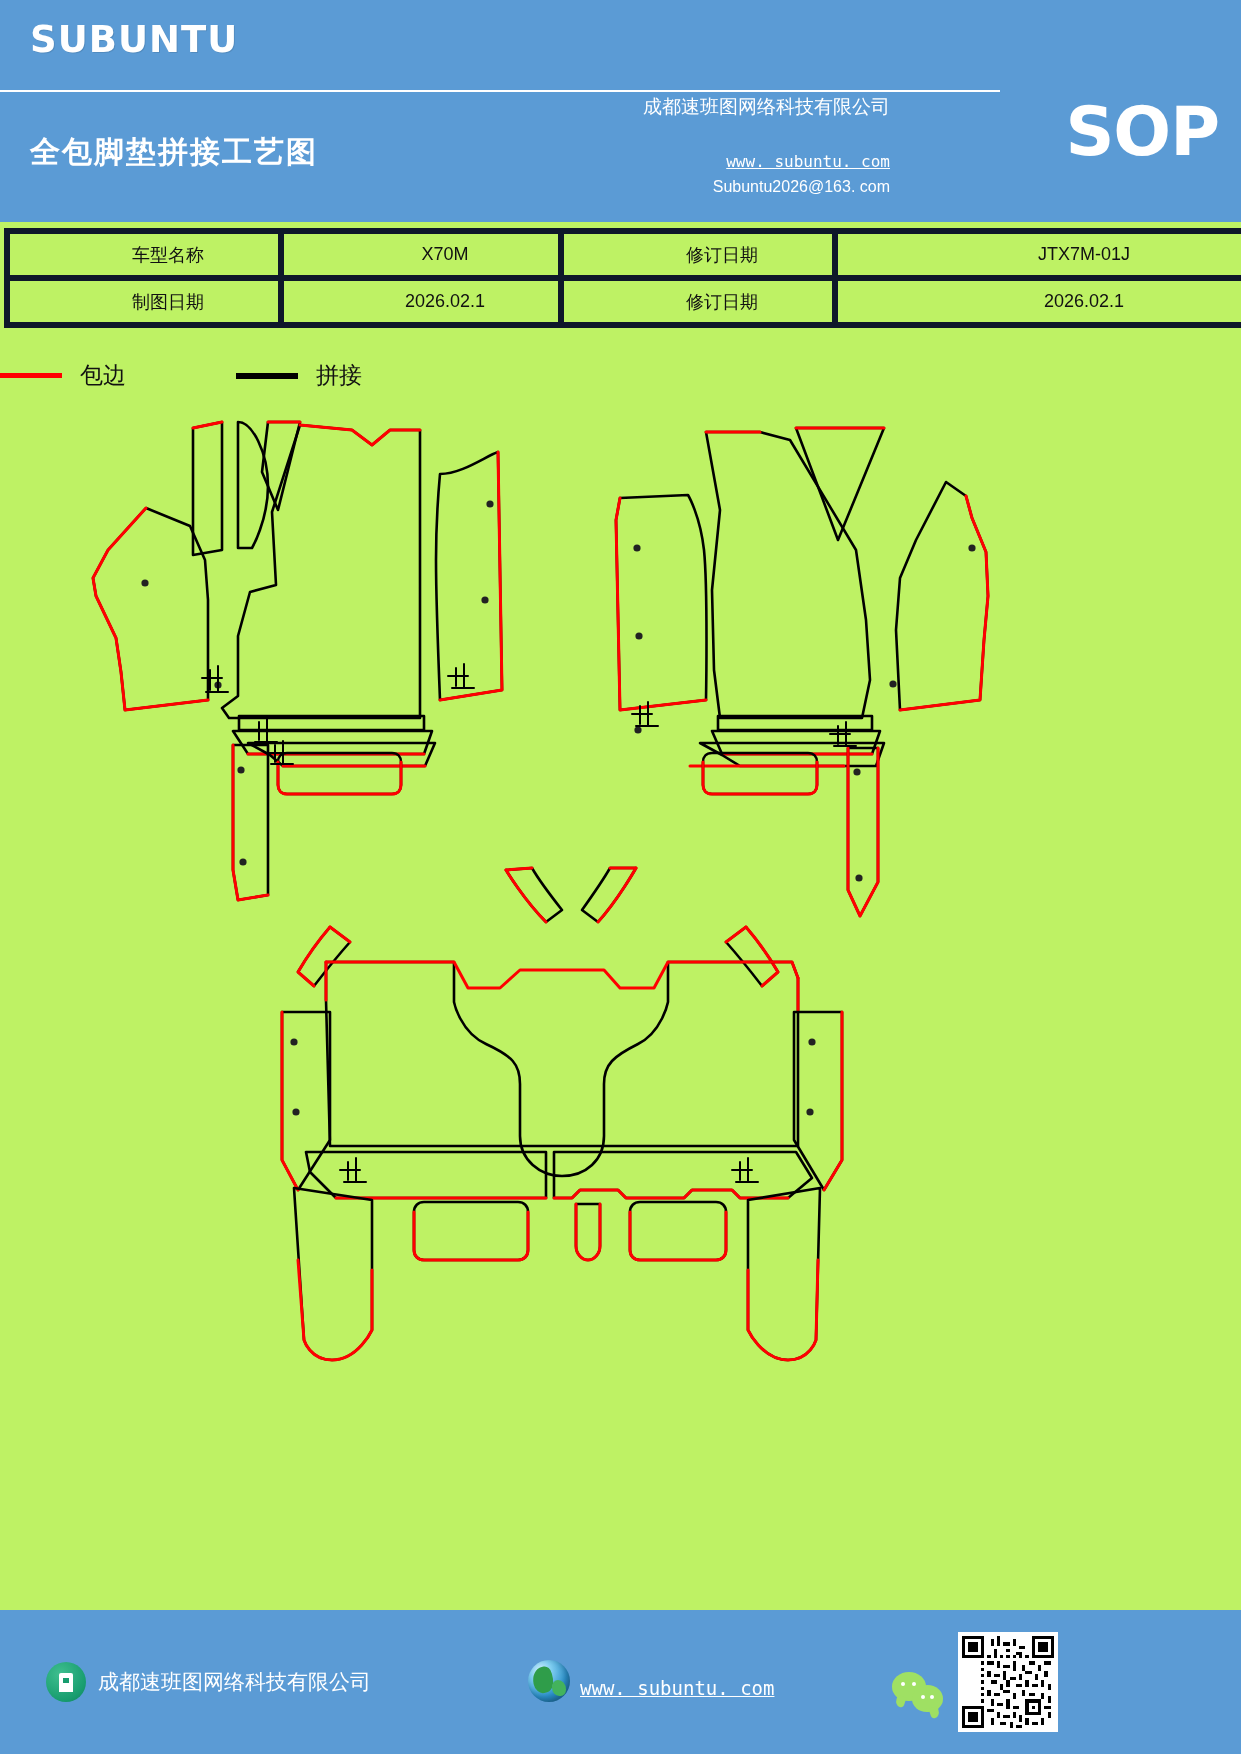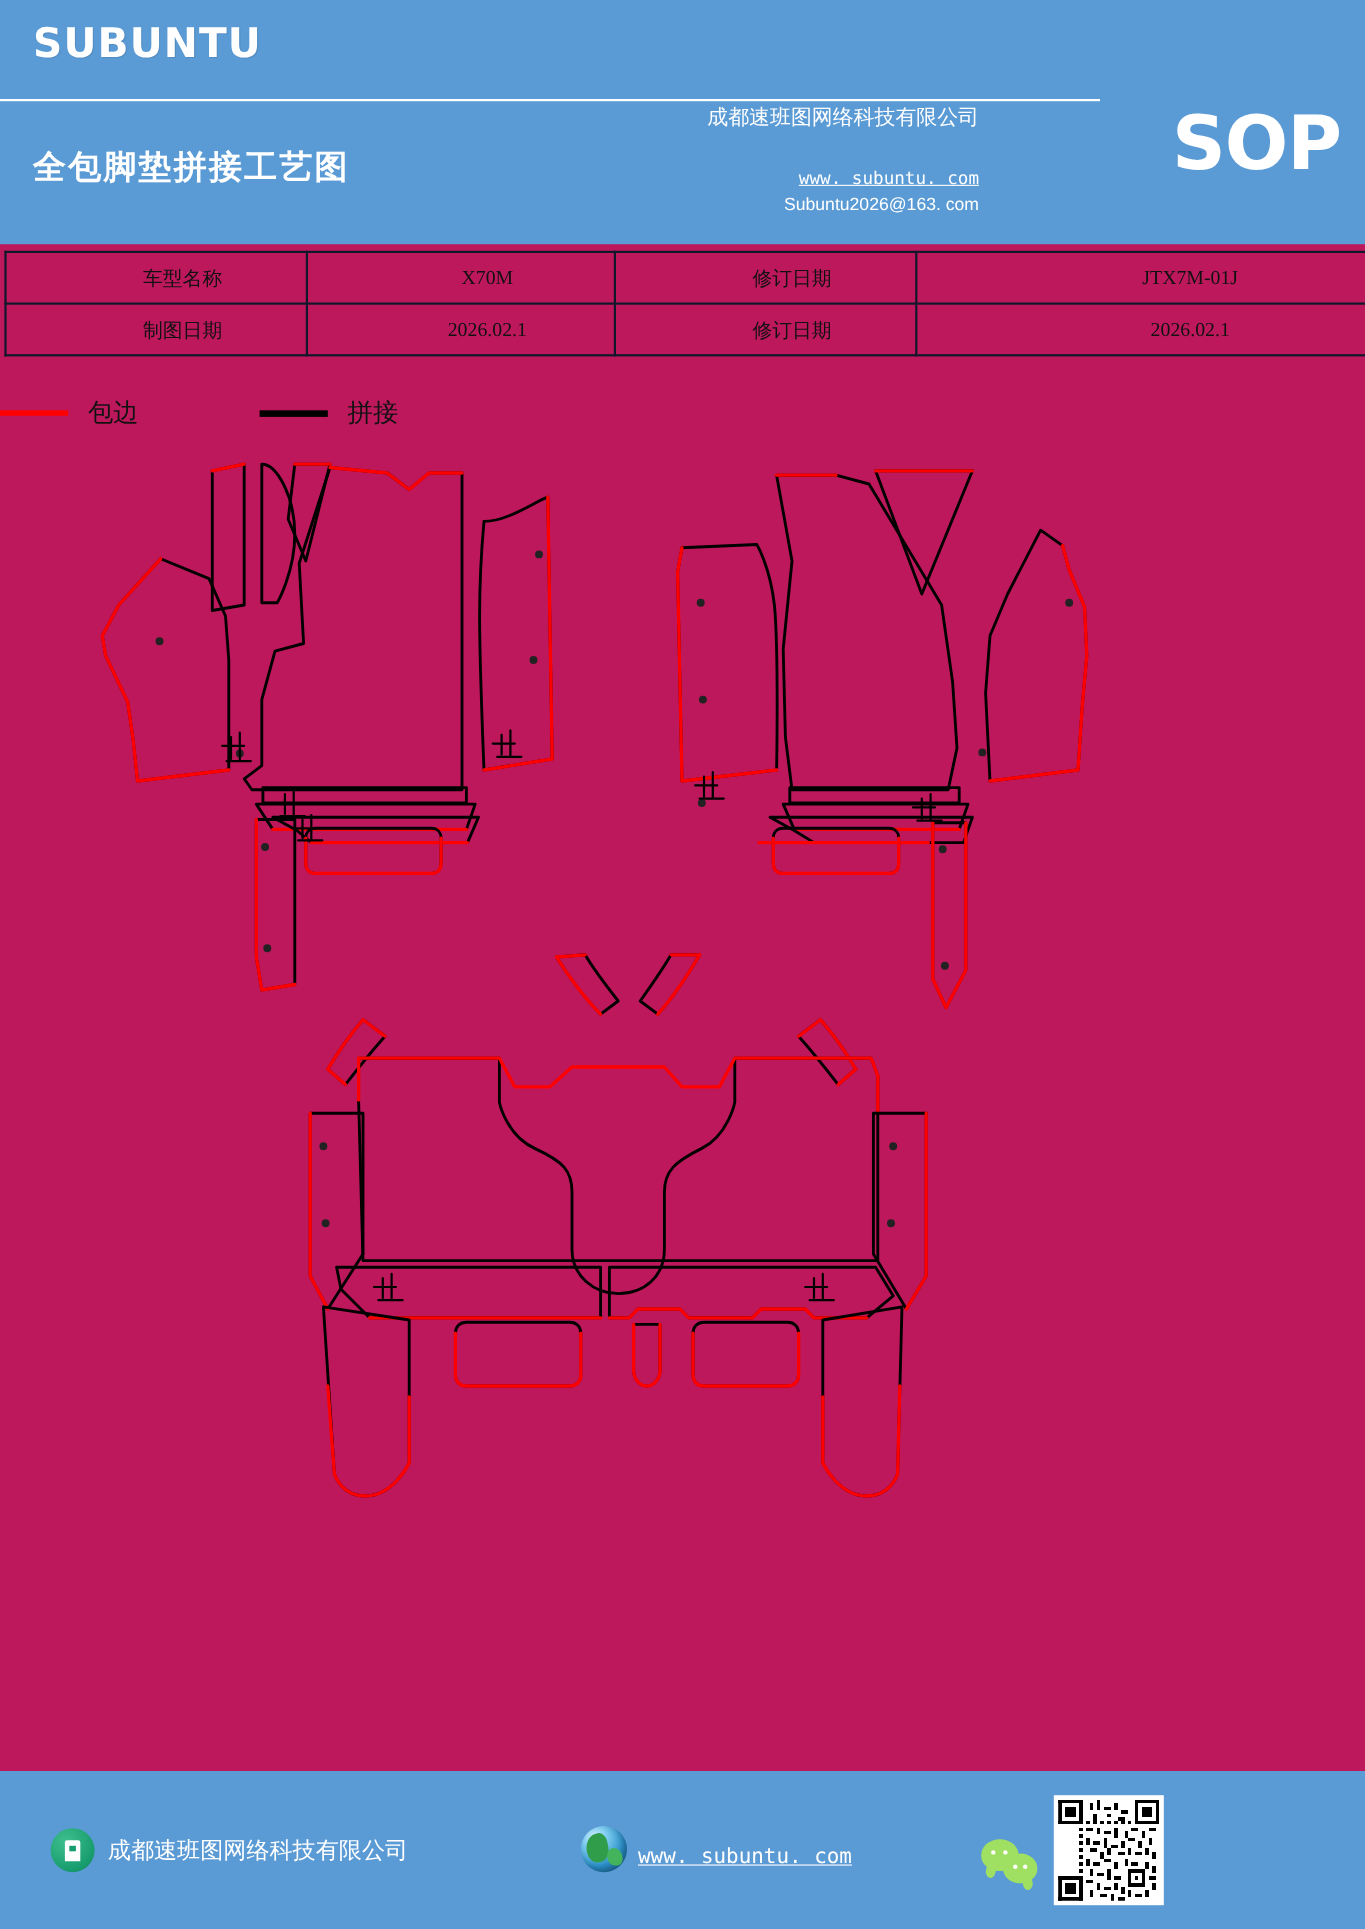--- a/index.html
+++ b/index.html
@@ -7,21 +7,21 @@
     width: 1241px;
     height: 1754px;
     background: #ffffff;
     font-family: "Liberation Sans", sans-serif;
     overflow: hidden;
   }
   .page {
     position: relative;
     width: 1241px;
     height: 1754px;
-    background: #be185d;
+    background: #bef264;
   }
 
   
   .header {
     position: absolute;
     left: 0; top: 0;
     width: 1241px;
     height: 222px;
     background: #5b9bd5;
   }
@@ -92,31 +92,31 @@
 
   
   .info-table {
     position: absolute;
     left: 4px; top: 228px;
     width: 1233px;
     border-collapse: collapse;
     table-layout: fixed;
   }
   .info-table td {
-    border: 2px solid #0f172a;
+    border: 6px solid #0f172a;
     height: 47px;
     text-align: center;
     vertical-align: middle;
     font-family: "DejaVu Serif", serif;
     font-size: 18px;
     color: #111;
     padding-left: 48px;
   }
   .info-table td.val {
-    font-family: Liberation Serif, serif;
+    font-family: Liberation Sans, sans-serif;
     font-size: 18px;
   }
   .col-a { width: 274px; }
   .col-b { width: 280px; }
   .col-c { width: 274px; }
   .col-d { width: 450px; }
 
   
   .legend {
     position: absolute;

